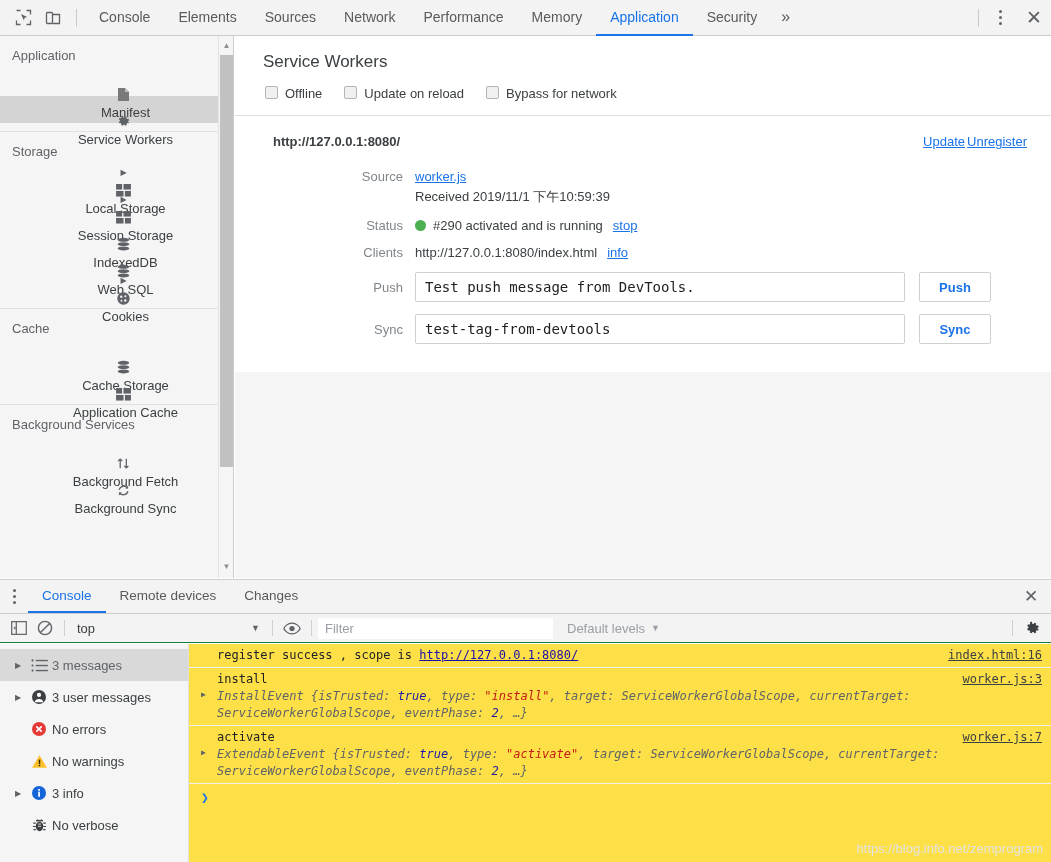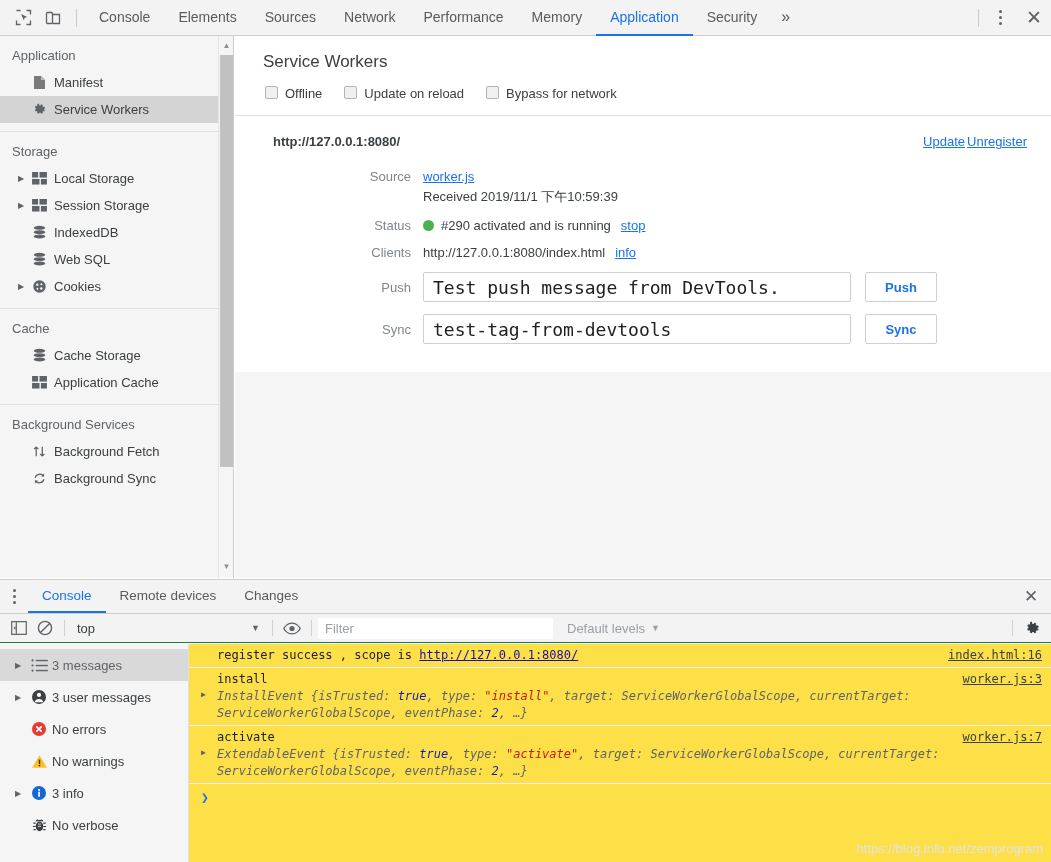--- a/index.html
+++ b/index.html
@@ -62,21 +62,21 @@
     background: #f5f5f5;
     border-right: 1px solid #cdcdcd;
     overflow: hidden;
     font-size: 13px;
   }
   .tree-group-title {
     padding: 12px 0 6px 12px; color: #5f6368; font-size: 13px;
   }
   .tree-item {
     display: flex; align-items: center; height: 27px;
-    padding-left: 14px; cursor: pointer; color: #3c4043; font-size: 13px;
+    padding-left: 14px; cursor: pointer; color: #3c4043; font-size: 13px; flex-direction: column;
   }
   .tree-item.selected { background: #d4d4d4; }
   .tree-arrow {
     width: 14px; flex: 0 0 14px; color: #5f6368; font-size: 8px;
     display: flex; align-items: center; justify-content: center;
   }
   .tree-arrow.empty { visibility: hidden; }
   .tree-ico {
     width: 22px; flex: 0 0 22px; display: flex; align-items: center;
     justify-content: center; color: #5f6368;
@@ -128,36 +128,36 @@
   }
   .sw-origin {
     font-size: 13px; font-weight: bold; color: #3c4043;
   }
   .sw-origin-actions { margin-left: auto; display: flex; gap: 2px; }
   .lnk {
     color: #1a73e8; text-decoration: underline; cursor: pointer; font-size: 13px;
   }
   .sw-field {
     display: flex; align-items: center; margin-bottom: 8px;
-    padding-left: 8px;
+    padding-left: 0;
   }
   .sw-field-label {
     width: 180px; flex: 0 0 180px; text-align: right; padding-right: 12px;
     color: #80868b; font-size: 13px;
   }
   .sw-field-value { font-size: 13px; color: #3c4043; display: flex; align-items: center; }
   .sw-field.tight { margin-bottom: 4px; }
   .sw-status-dot {
     width: 11px; height: 11px; border-radius: 50%; background: #4caf50;
     margin-right: 7px; display: inline-block;
   }
   .sw-gap { margin-left: 10px; }
   .sw-input {
-    width: 428px; height: 30px; border: 1px solid #cfcfcf; border-radius: 2px;
-    padding: 0 9px; font-family: "DejaVu Sans Mono", monospace; font-size: 18px;
+    width: 490px; height: 30px; border: 1px solid #cfcfcf; border-radius: 2px;
+    padding: 0 9px; font-family: "DejaVu Sans Mono", monospace; font-size: 14px;
     color: #202124; background: #fff; outline: none;
   }
   .sw-btn {
     margin-left: 14px; min-width: 72px; height: 30px;
     border: 1px solid #cfcfcf; border-radius: 2px; background: #fff;
     color: #1a73e8; font-size: 13px; font-weight: bold; cursor: pointer;
     font-family: "Liberation Sans", sans-serif;
   }
   .sw-row-sp { margin-bottom: 12px; }
 

